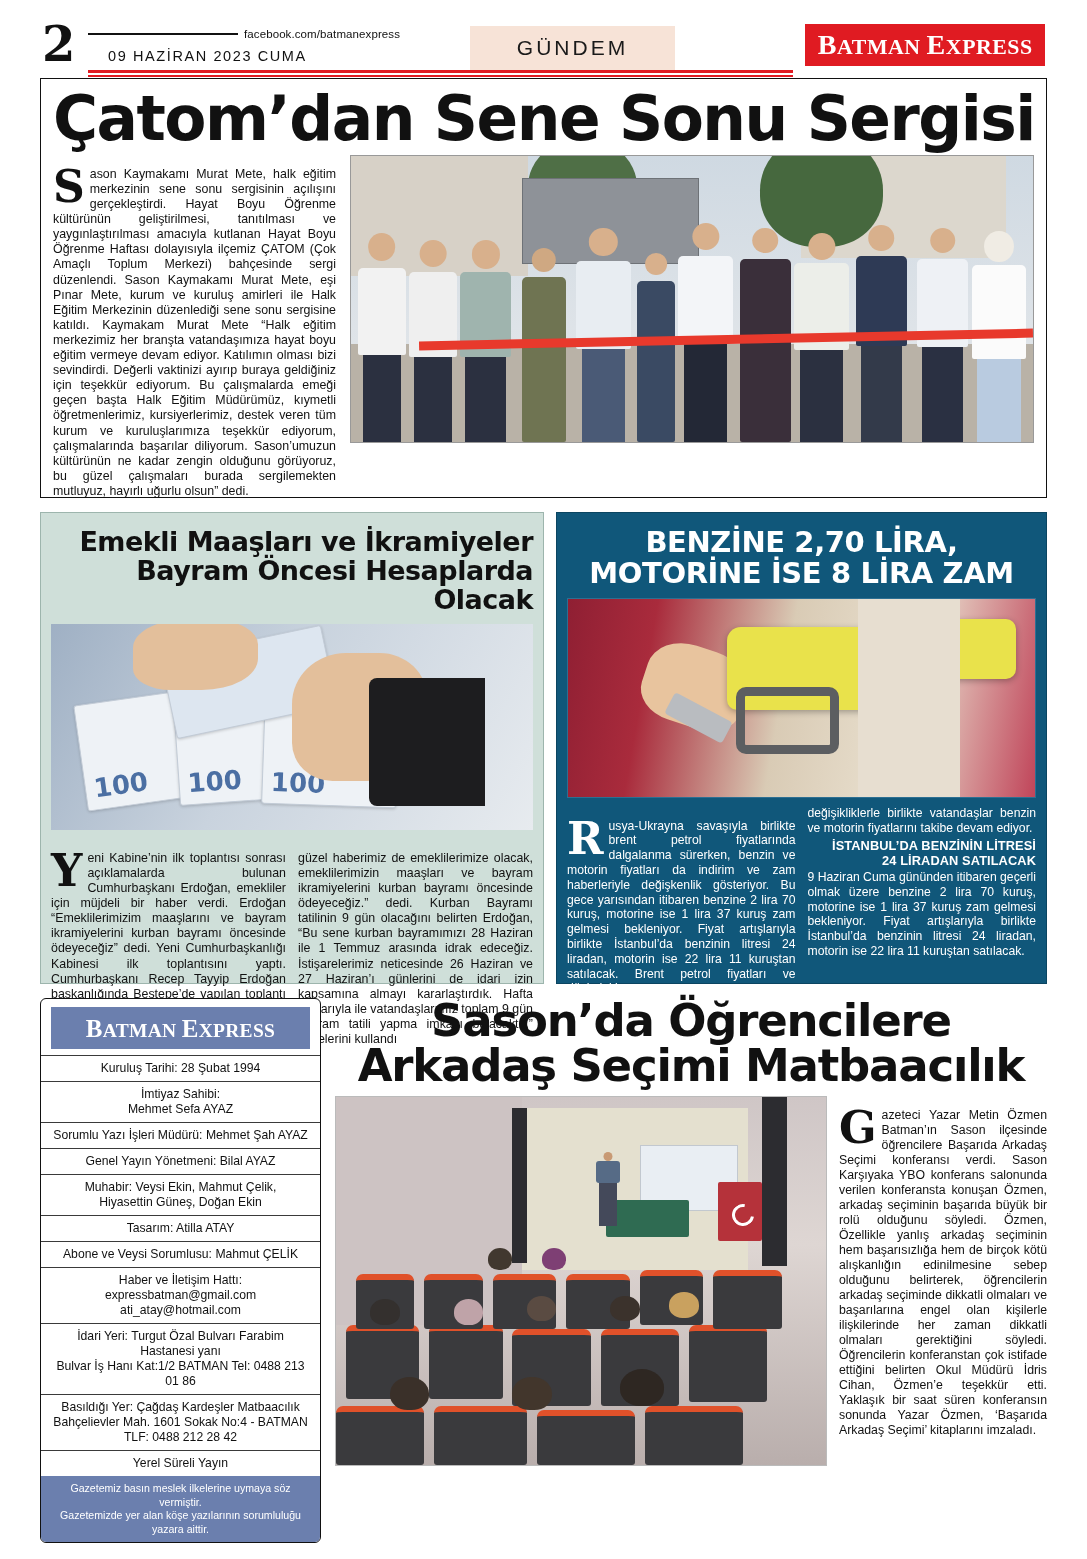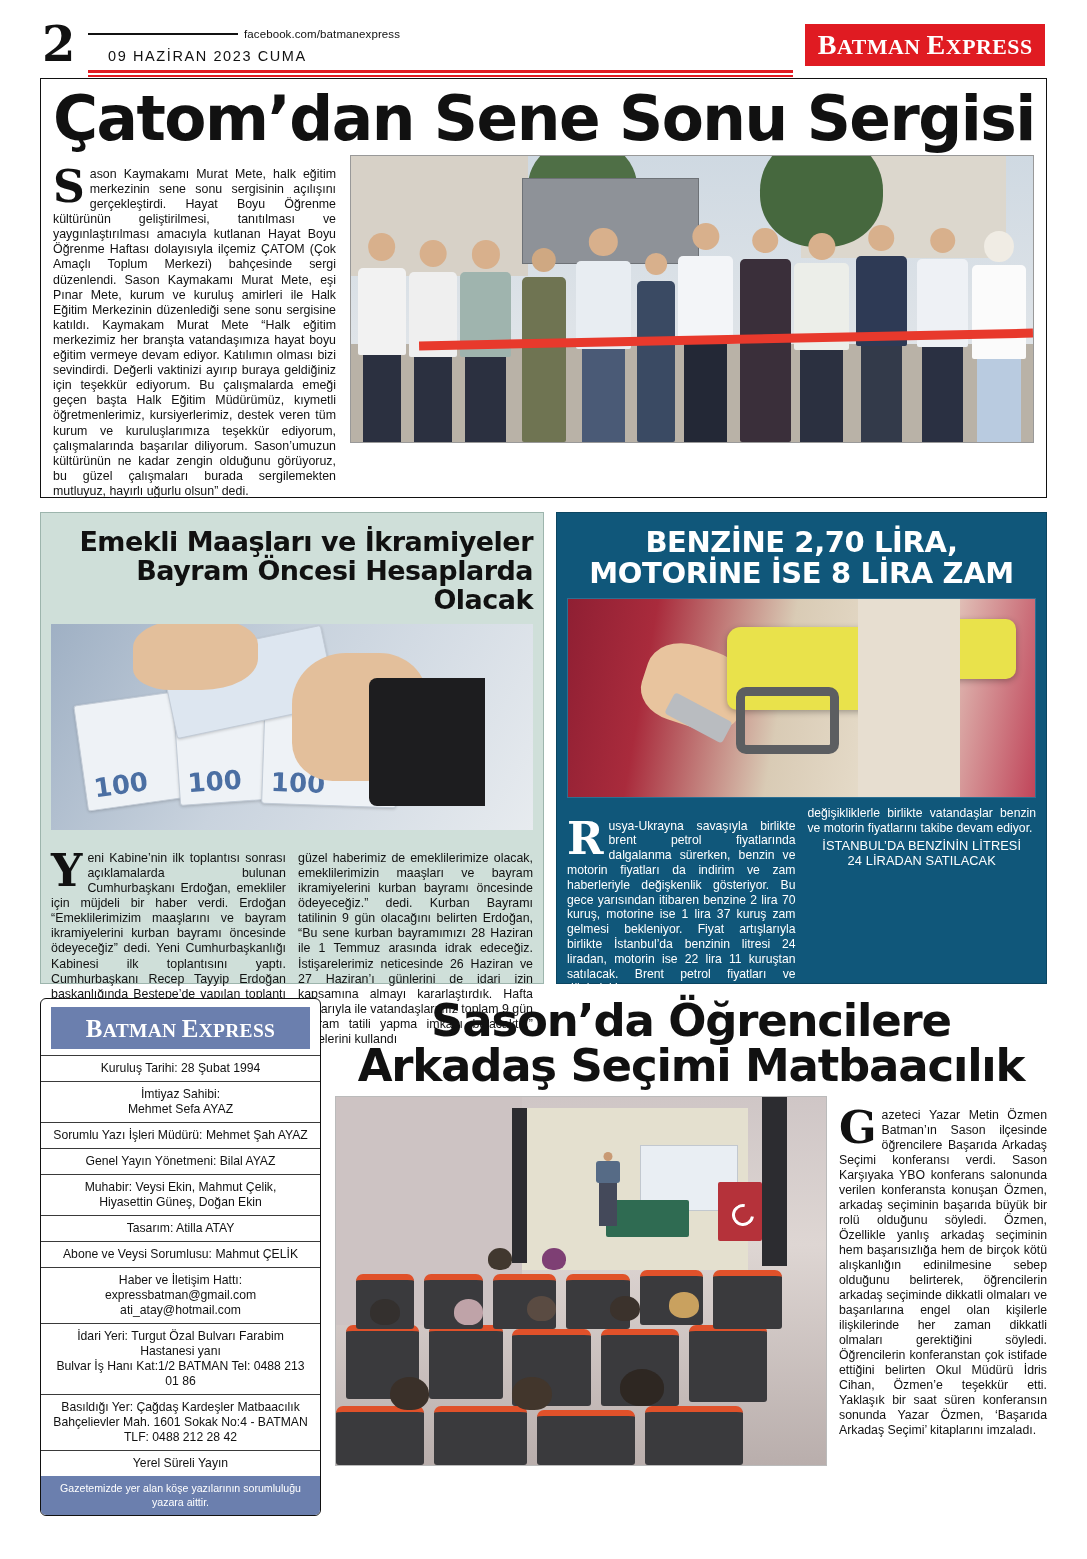--- a/index.html
+++ b/index.html
@@ -94,21 +94,21 @@
   .card-blue { flex:1; background:#10577a; border:1px solid #0b4561; padding:10px 10px 8px 10px; color:#fff; }
   .card-blue h2 {
     margin:4px 0 10px 0; text-align:center; color:#fff;
     font-family:"DejaVu Sans", sans-serif; font-weight:700;
     font-size:29px; line-height:1.06; letter-spacing:-.4px;
   }
   .bluephoto { height:200px; overflow:hidden; position:relative; border:1px solid #2d6f92; }
   .card-blue .artxt { color:#ffffff; font-size:12.2px; line-height:14.8px; }
   .card-blue .dropcap { color:#ffffff; }
   .subhead {
-    text-align:center; font-weight:400; font-size:12.8px; line-height:15px;
+    text-align:right; font-weight:700; font-size:12.8px; line-height:15px;
     margin:2px 0 2px 0; color:#fff; letter-spacing:.1px;
   }
 
   
   .bottomrow { display:flex; gap:14px; margin-top:14px; }
   .colophon {
     width:281px; border:1.5px solid #111; border-radius:6px;
     background:#fff; overflow:hidden;
   }
   .col-logo {
@@ -206,20 +206,23 @@
   <div class="topbar">
     <div class="pageno">2</div>
 
     <div class="fbline">
       <div class="fbrule"></div>
       <div class="fburl">facebook.com/batmanexpress</div>
     </div>
 
     <div class="datetxt">09 HAZİRAN 2023 CUMA</div>
 
+    <div class="sectionchip">
+      <span>GÜNDEM</span>
+    </div>
 
     <div class="nameplate">
       <div class="np"><span>B</span><small>ATMAN </small><span>E</span><small>XPRESS</small></div>
     </div>
 
     <div class="redrule"></div>
     <div class="redrule2"></div>
   </div>
 
   <div class="lead">
@@ -350,20 +353,21 @@
         <div style="position:absolute;left:62%;top:0;width:22%;height:100%;background:#e7ded0;"></div>
       </div>
       <div class="twocol2">
         <div>
           <p class="artxt"><span class="dropcap">R</span><span>usya-Ukrayna savaşıyla birlikte brent petrol fiyatlarında dalgalanma sürerken, benzin ve motorin fiyatları da indirim ve zam haberleriyle değişkenlik gösteriyor. Bu gece yarısından itibaren benzine 2 lira 70 kuruş, motorine ise 1 lira 37 kuruş zam gelmesi bekleniyor. Fiyat artışlarıyla birlikte İstanbul’da benzinin litresi 24 liradan, motorin ise 22 lira 11 kuruştan satılacak. Brent petrol fiyatları ve dövizdeki</span></p>
         </div>
         <div>
           <p class="artxt" style="margin:0 0 2px 0;">değişikliklerle birlikte vatandaşlar benzin ve motorin fiyatlarını takibe devam ediyor.</p>
           <div class="subhead">İSTANBUL’DA BENZİNİN LİTRESİ</div>
           <div class="subhead" style="margin-top:-2px;">24 LİRADAN SATILACAK</div>
+          <p class="artxt" style="margin:2px 0 0 0;">9 Haziran Cuma gününden itibaren geçerli olmak üzere benzine 2 lira 70 kuruş, motorine ise 1 lira 37 kuruş zam gelmesi bekleniyor. Fiyat artışlarıyla birlikte İstanbul’da benzinin litresi 24 liradan, motorin ise 22 lira 11 kuruştan satılacak.</p>
         </div>
       </div>
     </div>
   </div>
 
   <div class="bottomrow">
 
     <div class="colophon">
       <div class="col-logo">
         <div class="np"><span>B</span><small>ATMAN </small><span>E</span><small>XPRESS</small></div>
@@ -380,20 +384,21 @@
       <div class="colrow" style="white-space:pre-line">Haber ve İletişim Hattı:
 expressbatman@gmail.com
 ati_atay@hotmail.com</div>
       <div class="colrow" style="white-space:pre-line">İdari Yeri: Turgut Özal Bulvarı Farabim Hastanesi yanı
 Bulvar İş Hanı Kat:1/2 BATMAN Tel: 0488 213 01 86</div>
       <div class="colrow" style="white-space:pre-line">Basıldığı Yer: Çağdaş Kardeşler Matbaacılık
 Bahçelievler Mah. 1601 Sokak No:4  -  BATMAN
 TLF: 0488 212 28 42</div>
       <div class="colrow" style="white-space:pre-line">Yerel Süreli Yayın</div>
       <div class="colfoot">
+        <div>Gazetemiz basın meslek ilkelerine uymaya söz vermiştir.</div>
         <div>Gazetemizde yer alan köşe yazılarının sorumluluğu yazara aittir.</div>
       </div>
     </div>
 
     <div class="rightcol">
       <h2>
         <span>Sason’da Öğrencilere</span><br>
         <span>Arkadaş Seçimi Matbaacılık</span>
       </h2>
       <div class="rightbody">

